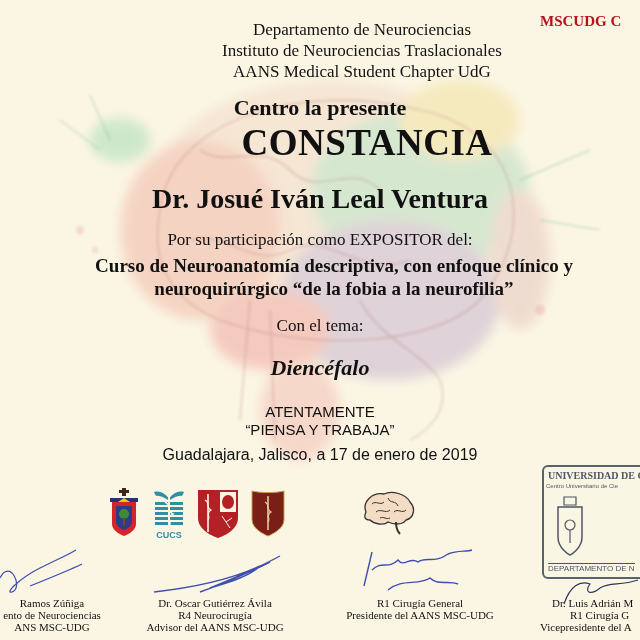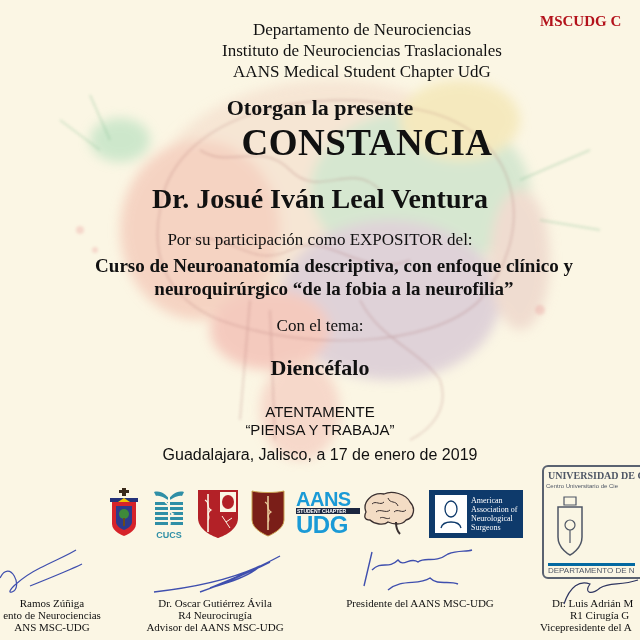--- a/index.html
+++ b/index.html
@@ -14,41 +14,41 @@
   .serif { font-family: "Liberation Serif", serif; }
   .sans { font-family: "Liberation Sans", sans-serif; }
 
   .header-line { font-size: 17px; line-height: 20px; padding-left: 42px; }
   .otorgan { font-size: 22px; font-weight: bold; }
   .constancia { font-size: 37px; font-weight: bold; letter-spacing: 0.5px; }
   .recipient { font-size: 28px; font-weight: bold; margin-top: 7px; }
   .partic { font-size: 17px; }
   .course { font-size: 19px; font-weight: bold; line-height: 24px; padding-left: 14px; }
   .tema-label { font-size: 17px; }
-  .tema { font-size: 22px; font-weight: bold; }
+  .tema { font-size: 22px; font-weight: bold; font-style: italic; }
   .sans-line { font-size: 15px; line-height: 17px; }
   .place { font-size: 16px; }
 
   .corner-code {
     position: absolute; left: 540px; top: 13px; z-index: 2;
     font-family: "Liberation Serif", serif; font-weight: bold;
     font-size: 15px; color: #b3121b; white-space: nowrap;
   }
 
   .logos { position: absolute; top: 488px; left: 0; width: 640px; height: 56px; z-index: 2; }
   .logo { position: absolute; }
 
   .stamp {
     position: absolute; left: 542px; top: 465px; width: 110px; height: 110px;
     border: 2px solid #5a6270; border-radius: 6px; z-index: 2;
     color: #4e5665; overflow: hidden; background: rgba(250,246,230,0.3);
   }
   .stamp .t1 { font-family: "Liberation Serif", serif; font-weight: bold; font-size: 10px; position:absolute; left:4px; top:3px; white-space:nowrap; }
   .stamp .t2 { font-family: "Liberation Sans", sans-serif; font-size: 6px; position:absolute; left:2px; top:16px; white-space:nowrap; }
-  .stamp .t3 { font-family: "Liberation Sans", sans-serif; font-size: 8px; position:absolute; left:4px; top:96px; white-space:nowrap; border-top:3px solid #0369a1; }
+  .stamp .t3 { font-family: "Liberation Sans", sans-serif; font-size: 8px; position:absolute; left:4px; top:96px; white-space:nowrap; border-top:1px solid #0369a1; }
 
   .sig { position: absolute; z-index: 2; text-align: center; font-family: "Liberation Serif", serif; font-size: 11px; line-height: 12px; white-space: nowrap; }
   .sig-name, .sig-role, .sig-title { display: block; }
   .scribble { position: absolute; z-index: 3; }
 </style>
 </head>
 <body>
 
 <svg class="bg" width="640" height="640" viewBox="0 0 640 640">
   <defs>
@@ -90,21 +90,21 @@
     <circle cx="540" cy="310" r="5"></circle>
   </g>
 </svg>
 
 <div class="corner-code">MSCUDG C</div>
 
 <div class="layer serif header-line" style="top:20px;">Departamento de Neurociencias</div>
 <div class="layer serif header-line" style="top:41px;">Instituto de Neurociencias Traslacionales</div>
 <div class="layer serif header-line" style="top:62px;">AANS Medical Student Chapter UdG</div>
 
-<div class="layer serif otorgan" style="top:95px;">Otorgan la presente</div>
+<div class="layer serif otorgan" style="top:95px;">Centro la presente</div>
 <div class="layer serif constancia" style="top:121px;padding-left:47px;">CONSTANCIA</div>
 <div class="layer serif recipient" style="top:176px;">Dr. Josué Iván Leal Ventura</div>
 
 <div class="layer serif partic" style="top:230px;">Por su participación como EXPOSITOR del:</div>
 <div class="layer serif course" style="top:254px;">Curso de Neuroanatomía descriptiva, con enfoque clínico y</div>
 <div class="layer serif course" style="top:277px;">neuroquirúrgico “de la fobia a la neurofilia”</div>
 
 <div class="layer serif tema-label" style="top:316px;">Con el tema:</div>
 <div class="layer serif tema" style="top:355px;">Diencéfalo</div>
 
@@ -145,45 +145,27 @@
     <path d="M9 12 C15 15, 9 19, 15 22 C9 25, 15 29, 12 32" stroke="#fbf6e4" stroke-width="1.2" fill="none"></path>
     <path d="M26 28 L34 40 M30 34 L36 30" stroke="#fbf6e4" stroke-width="1"></path>
   </svg>
 
   <svg class="logo" style="left:250px; top:0;" width="36" height="50" viewBox="0 0 36 50">
     <path d="M2 3 C10 5, 26 5, 34 3 V32 C34 42, 18 48, 18 48 C18 48, 2 42, 2 32 Z" fill="#7a1e18" stroke="#c9a050" stroke-width="1"></path>
     <line x1="18" y1="8" x2="18" y2="42" stroke="#e8c89a" stroke-width="1.6"></line>
     <path d="M15 14 C21 17, 15 21, 21 24 C15 27, 21 31, 18 34" stroke="#e8c89a" stroke-width="1.2" fill="none"></path>
   </svg>
 
-  <div class="logo" style="left:296px; top:2px; width:64px; height:50px;">
-    <div style="font-family:'Liberation Sans',sans-serif; font-weight:bold; color:#1a9ad6; font-size:20px; line-height:18px; letter-spacing:-0.5px;">AANS</div>
-    <div style="font-family:'Liberation Sans',sans-serif; font-weight:bold; color:#fff; background:#1b2640; font-size:5px; line-height:6px; padding:0 1px; white-space:nowrap;">STUDENT CHAPTER</div>
-    <div style="font-family:'Liberation Sans',sans-serif; font-weight:bold; color:#1a9ad6; font-size:24px; line-height:22px; letter-spacing:-0.5px;">UDG</div>
-  </div>
 
   <svg class="logo" style="left:360px; top:2px;" width="56" height="46" viewBox="0 0 56 46">
     <path d="M6 22 C2 12, 12 2, 24 4 C32 0, 46 4, 50 12 C56 18, 54 28, 46 30 C42 36, 32 34, 28 32 C24 36, 14 34, 10 30 C4 30, 4 26, 6 22 Z" fill="#f3dcc4" stroke="#3a3030" stroke-width="1.3"></path>
     <path d="M12 14 C16 10, 20 16, 24 12 M28 8 C30 14, 36 10, 38 16 M16 22 C20 18, 26 24, 30 20 M34 22 C38 18, 42 24, 46 20 M20 28 C24 26, 26 30, 30 28" stroke="#3a3030" stroke-width="1" fill="none"></path>
     <path d="M36 32 C36 38, 38 42, 40 44" stroke="#3a3030" stroke-width="2" fill="none"></path>
   </svg>
 
-  <div class="logo" style="left:429px; top:2px; width:94px; height:48px; background:#0e3a6b;">
-    <div style="position:absolute; left:6px; top:5px; width:32px; height:38px; background:#fff;"></div>
-    <svg style="position:absolute; left:10px; top:8px;" width="24" height="32" viewBox="0 0 24 32">
-      <ellipse cx="12" cy="11" rx="6" ry="8" fill="none" stroke="#0e3a6b" stroke-width="1.3"></ellipse>
-      <path d="M2 30 C4 22, 20 22, 22 30" fill="none" stroke="#0e3a6b" stroke-width="1.3"></path>
-    </svg>
-    <div style="position:absolute; left:42px; top:6px; font-family:'Liberation Serif',serif; font-size:8px; line-height:9px; color:#fff; white-space:nowrap;">
-      <div>American</div>
-      <div>Association of</div>
-      <div>Neurological</div>
-      <div>Surgeons</div>
-    </div>
-  </div>
 </div>
 
 <div class="stamp">
   <div class="t1">UNIVERSIDAD DE GU</div>
   <div class="t2">Centro Universitario de Cie</div>
   <svg style="position:absolute; left:6px; top:26px;" width="40" height="66" viewBox="0 0 40 66">
     <path d="M8 14 H32 V44 C32 56, 20 62, 20 62 C20 62, 8 56, 8 44 Z" fill="none" stroke="#4e5665" stroke-width="1.5"></path>
     <path d="M14 4 H26 V12 H14 Z" fill="none" stroke="#4e5665" stroke-width="1.2"></path>
     <circle cx="20" cy="32" r="5" fill="none" stroke="#4e5665" stroke-width="1.2"></circle>
     <line x1="20" y1="37" x2="20" y2="50" stroke="#4e5665" stroke-width="1.2"></line>
@@ -208,19 +190,20 @@
   <span class="sig-name">Ramos Zúñiga</span>
   <span class="sig-role">ento de Neurociencias</span>
   <span class="sig-title">ANS MSC-UDG</span>
 </div>
 <div class="sig" style="left:140px; top:597px; width:150px;">
   <span class="sig-name">Dr. Oscar Gutiérrez Ávila</span>
   <span class="sig-role">R4 Neurocirugía</span>
   <span class="sig-title">Advisor del AANS MSC-UDG</span>
 </div>
 <div class="sig" style="left:320px; top:597px; width:200px;">
+  <span class="sig-role">R1 Cirugía General</span>
   <span class="sig-title">Presidente del AANS MSC-UDG</span>
 </div>
 <div class="sig" style="left:540px; top:597px; width:160px; text-align:left;">
   <span class="sig-name" style="padding-left:12px;">Dr. Luis Adrián M</span>
   <span class="sig-role" style="padding-left:30px;">R1 Cirugía G</span>
   <span class="sig-title">Vicepresidente del A</span>
 </div>
 
 </body></html>

